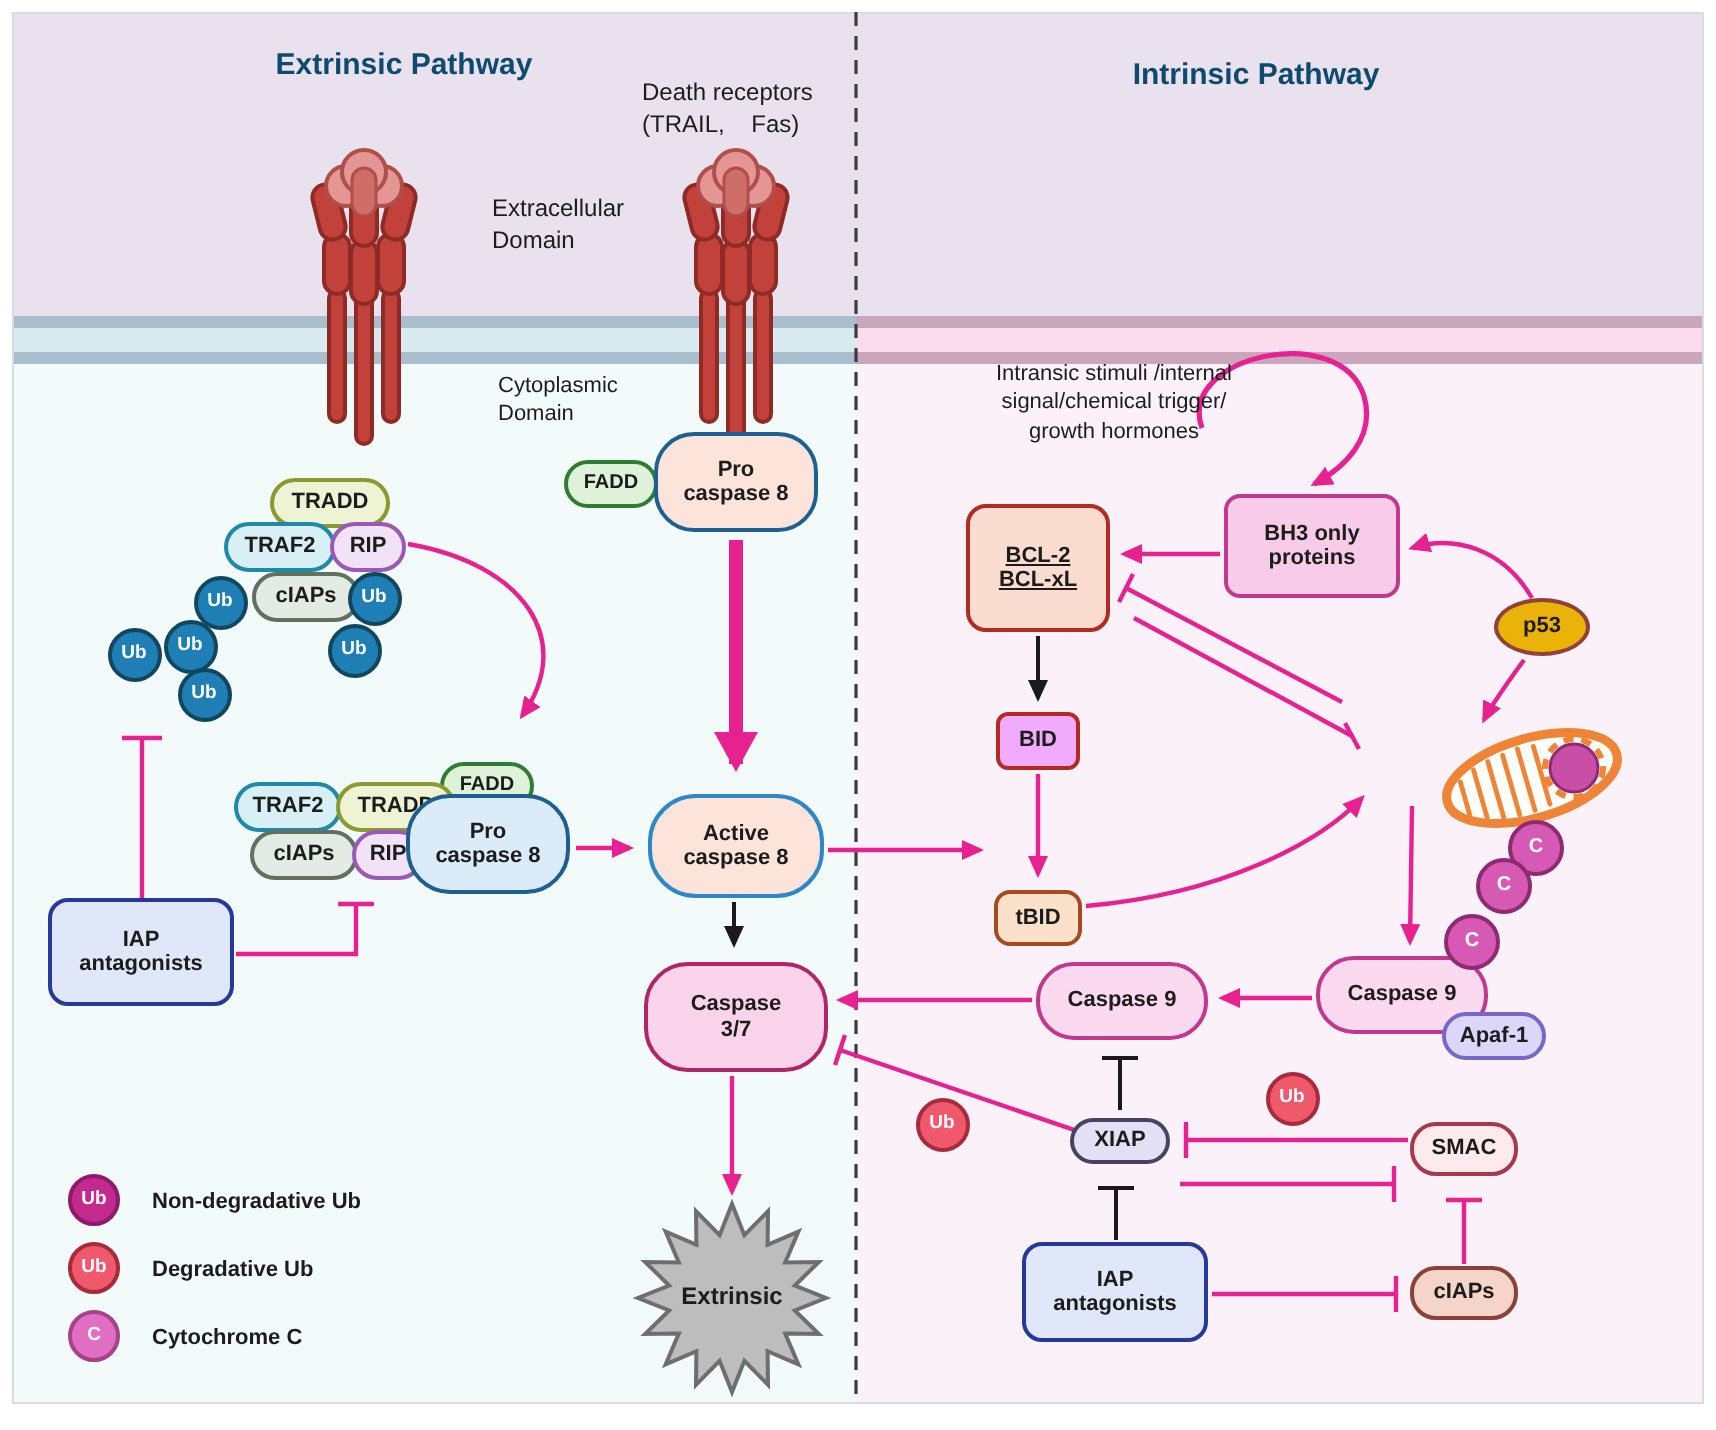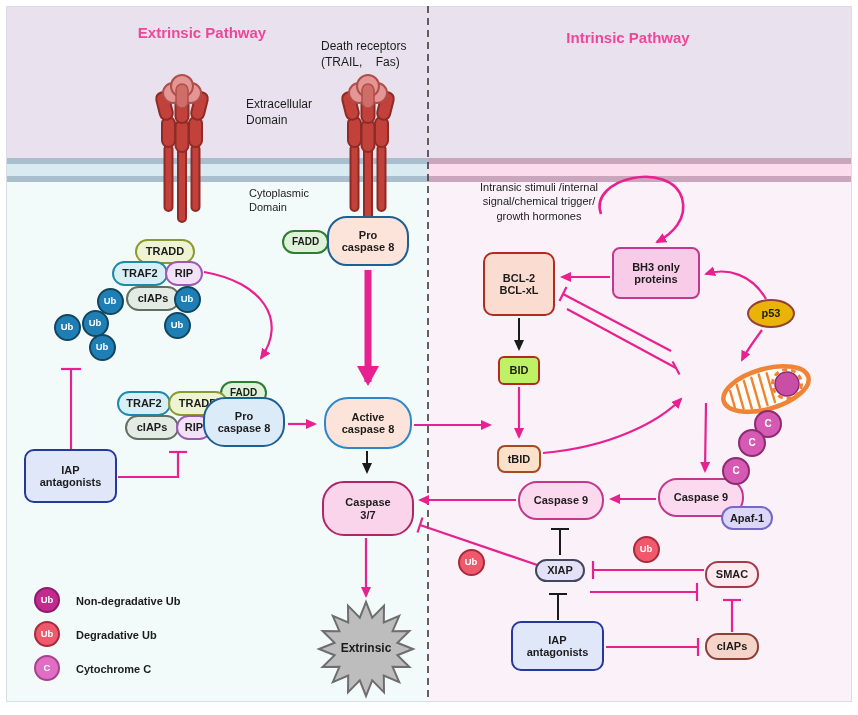--- a/index.html
+++ b/index.html
@@ -20,40 +20,40 @@
   .mem-left .edge{background:#a9bfce;} .mem-left .mid{background:#d9eaf1;}
   .mem-right .edge{background:#c9a6bc;} .mem-right .mid{background:#fbdcec;}
   .frame{position:absolute;left:6px;top:6px;width:844px;height:694px;border:1px solid #d7dde2;pointer-events:none;}
   svg.overlay{position:absolute;left:0;top:0;z-index:3;}
   .node{
     position:absolute;z-index:4;display:flex;align-items:center;justify-content:center;
     text-align:center;white-space:pre-line;line-height:1.12;font-weight:600;font-size:11px;
     box-sizing:border-box;border:2px solid #555;
   }
   .txt{position:absolute;z-index:4;white-space:pre-line;line-height:1.3;}
-  .title{font-weight:700;font-size:15px;text-align:center;color:#ec4899;}
+  .title{font-weight:700;font-size:15px;text-align:center;color:#0c4a6e;}
   .small{font-size:10px;}
   .circ{border-radius:50%;color:#ffffff;font-size:9.5px;font-weight:700;line-height:1;}
   .ctop{z-index:6;}
   
   .green    {background:#ddf2d8;border-color:#2e7d32;border-radius:12px;}
   .yg       {background:#eef3d3;border-color:#8a9a30;border-radius:13px;}
   .cyan     {background:#d7eff5;border-color:#1d8aa8;border-radius:13px;}
   .purp     {background:#f2e2f8;border-color:#9b59b6;border-radius:13px;}
   .gray     {background:#e4ebe4;border-color:#61705f;border-radius:13px;}
   .ubblue   {background:#1f7fb5;border-color:#11465f;}
   .peach-db {background:#fde4da;border-color:#1e6091;border-radius:20px;}
   .peach-lb {background:#fde4da;border-color:#2d87c8;border-radius:24px;}
   .bluebox  {background:#dcebf8;border-color:#1e5f91;border-radius:22px;}
   .navybox  {background:#dfe7f9;border-color:#26399b;border-radius:10px;}
   .pinkbox  {background:#f9d4ea;border-color:#b02568;border-radius:22px;}
   .bh3box   {background:#f8cce8;border-color:#c2388f;border-radius:8px;}
-  .redpeach {background:#fbdcd1;border-color:#b22a22;border-radius:10px;}
+  .redpeach {background:#fbdcd1;border-color:#b22a22;border-radius:10px;text-decoration:underline;}
   .p53box   {background:#eab308;border-color:#93403a;border-radius:50%;}
-  .bidbox   {background:#bef264;border-color:#b22a22;border-radius:6px;}
+  .bidbox   {background:#f0abfc;border-color:#b22a22;border-radius:6px;}
   .tbidbox  {background:#fbe1c9;border-color:#a64a22;border-radius:8px;}
   .casp9    {background:#fbd9ee;border-color:#c2388f;border-radius:19px;}
   .apaf     {background:#dcd6f8;border-color:#7668c8;border-radius:12px;}
   .xiapbox  {background:#e4e0f6;border-color:#44455f;border-radius:13px;}
   .smacbox  {background:#fdeaef;border-color:#a63a4d;border-radius:13px;}
   .ciapsr   {background:#f5d5ca;border-color:#8b4038;border-radius:13px;}
   .ubred    {background:#f0596c;border-color:#a72a3d;}
   .ccirc    {background:#d65ab4;border-color:#8e2a72;font-size:10px;}
   .leg-ub1  {background:#c22a8e;border-color:#8e1a6b;}
   .leg-ub2  {background:#f0596c;border-color:#a72a3d;}
@@ -182,21 +182,21 @@
   </svg>
 
   <div class="txt title" style="left:102px;top:23px;width:200px;">Extrinsic Pathway</div>
   <div class="txt" style="left:321px;top:39px;width:116px;font-size:12px;">Death  receptors
 (TRAIL,&nbsp;&nbsp;&nbsp;&nbsp;Fas)</div>
   <div class="txt title" style="left:528px;top:28px;width:200px;">Intrinsic Pathway</div>
   <div class="txt" style="left:246px;top:97px;font-size:12px;">Extracellular
 Domain</div>
   <div class="txt" style="left:249px;top:186px;font-size:11px;">Cytoplasmic
 Domain</div>
-  <div class="txt" style="left:442px;top:180px;width:194px;text-align:center;font-size:11px;">Intransic stimuli /internal
+  <div class="txt" style="left:460px;top:180px;width:194px;text-align:center;font-size:11px;">Intransic stimuli /internal
 signal/chemical trigger/
 growth hormones</div>
 
   <div class="node green small" style="left:282px;top:230px;width:47px;height:24px;">FADD</div>
   <div class="node peach-db" style="left:327px;top:216px;width:82px;height:50px;">Pro
 caspase 8</div>
 
   <div class="node yg" style="left:135px;top:239px;width:60px;height:25px;">TRADD</div>
   <div class="node cyan" style="left:112px;top:261px;width:56px;height:25px;">TRAF2</div>
   <div class="node purp" style="left:165px;top:261px;width:38px;height:25px;">RIP</div>

